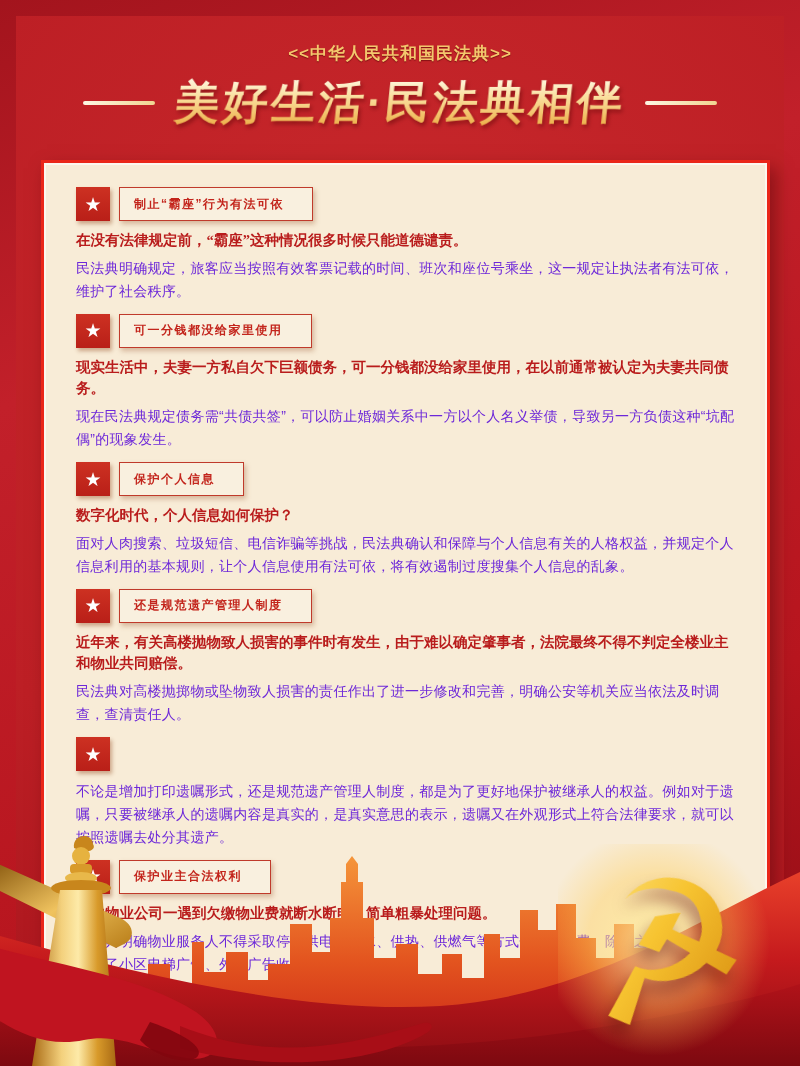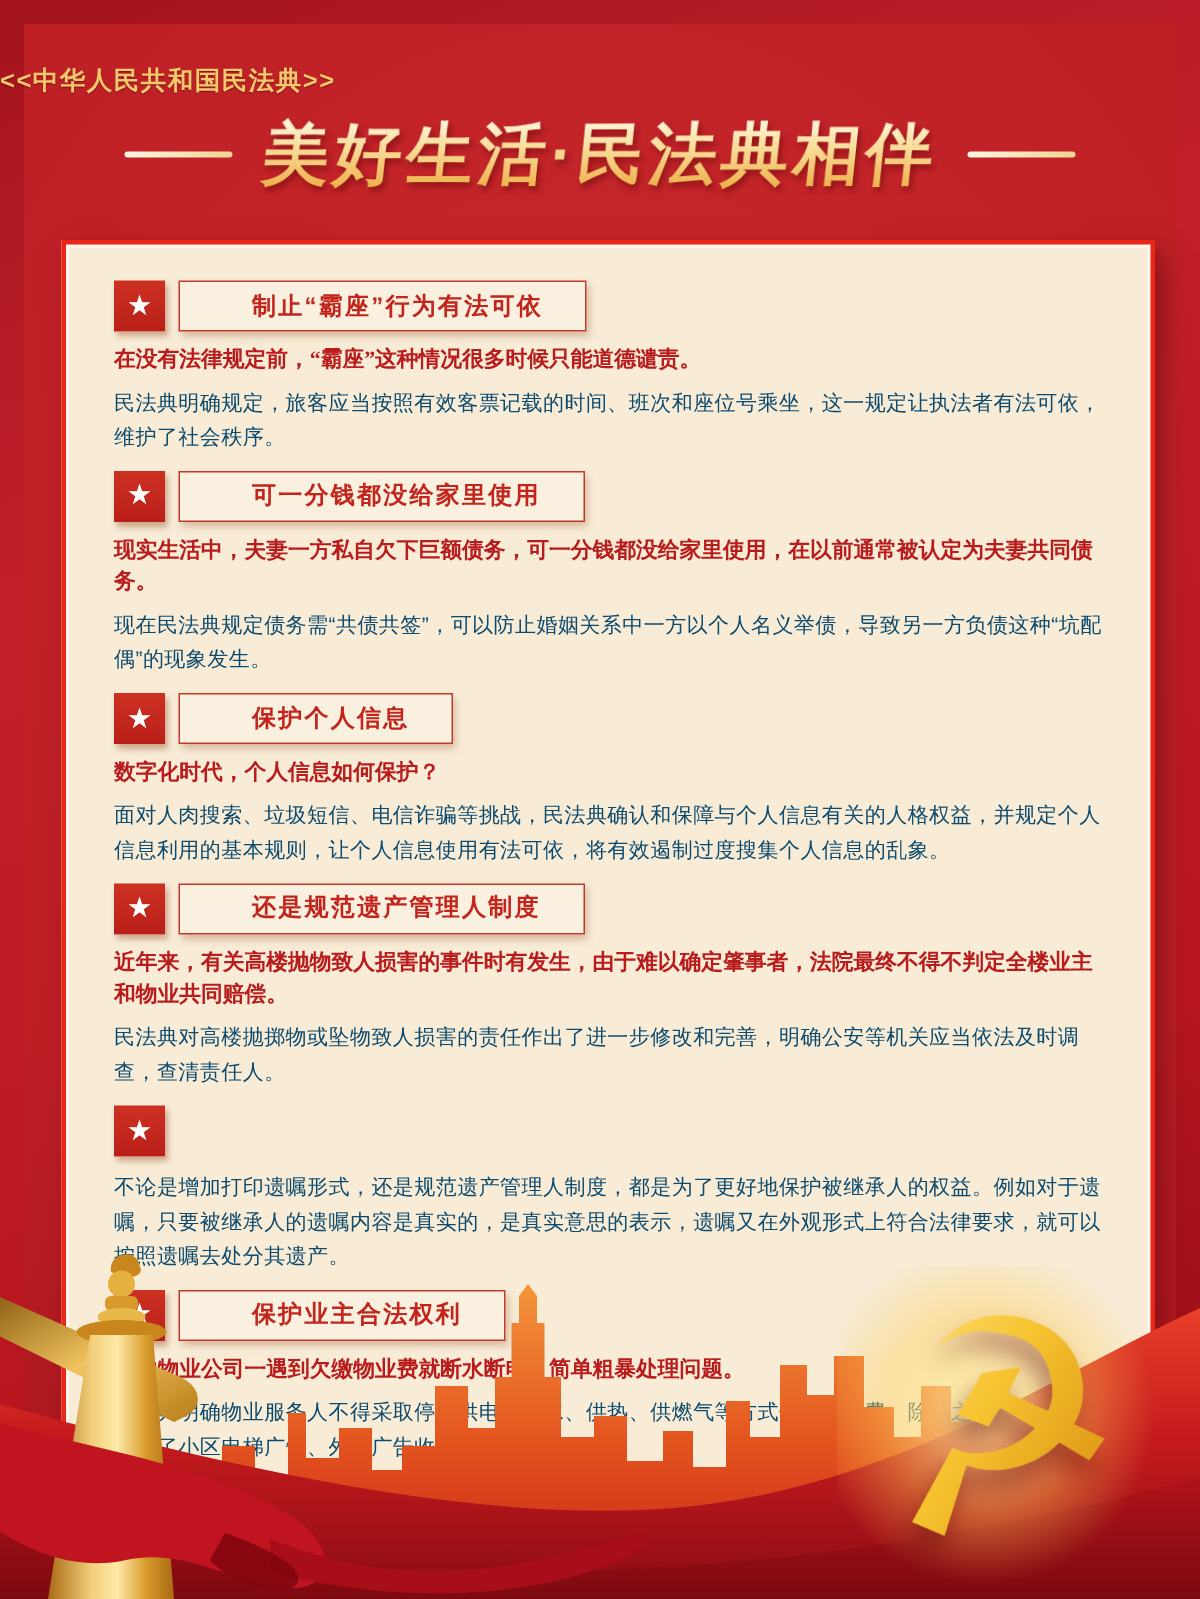--- a/index.html
+++ b/index.html
@@ -7,21 +7,21 @@
     position:relative; width:800px; height:1066px; overflow:hidden;
     background:linear-gradient(160deg,#a3141d 0%,#c2202a 30%,#b8161f 70%,#8c0d15 100%);
     font-family:"Liberation Sans","DejaVu Sans",sans-serif;
   }
   .bg-frame {
     position:absolute; inset:16px;
     background:radial-gradient(120% 90% at 50% 32%, #c9292c 0%, #bd1f25 55%, #a01119 100%);
   }
   .header { position:relative; z-index:2; }
   .kicker {
-    margin-top:42px; font-size:17px; font-weight:bold;
+    margin-top:42px; text-align:center; font-size:17px; font-weight:bold;
     letter-spacing:1px; color:#f3c76d; text-shadow:0 1px 1px rgba(80,0,0,.55);
   }
   .title-row { display:flex; align-items:center; justify-content:center; margin-top:8px; gap:20px; }
   .dash { width:72px; height:4px; border-radius:2px; background:linear-gradient(90deg,#fdf6e3,#f1d491); }
   .main-title {
     margin:0; font-size:45px; font-weight:bold; letter-spacing:3px; transform:skewX(-6deg);
     background:linear-gradient(180deg,#fffbe9 5%,#fadf9e 40%,#eba83d 95%);
     -webkit-background-clip:text; background-clip:text; color:transparent;
     filter:drop-shadow(2px 3px 2px rgba(100,5,8,.55)); white-space:nowrap;
   }
@@ -36,26 +36,26 @@
   .star-badge {
     flex:0 0 auto; width:34px; height:34px; background:linear-gradient(180deg,#cd3122,#b91f18);
     color:#ffffff; display:flex; align-items:center; justify-content:center;
     font-size:19px; box-shadow:2px 3px 4px rgba(150,80,40,.45);
   }
   .sec-title-box {
     display:flex; align-items:center; min-height:34px; box-sizing:border-box;
     padding:0 28px 0 14px; border:1px solid #c03a2b; background:#f9f0df;
     box-shadow:2px 3px 5px rgba(150,80,40,.35);
   }
-  .sec-title { color:#c3251c; font-weight:bold; font-size:16px; letter-spacing:1.5px; white-space:nowrap;margin-left:34px; }
+  .sec-title { color:#c3251c; font-weight:bold; font-size:12px; letter-spacing:1.5px; white-space:nowrap; }
   .sec-highlight {
     margin:0 0 5px; color:#b91c1c; font-weight:bold; font-size:14.5px; line-height:1.5;
     font-family:"Liberation Serif","DejaVu Serif",serif;
   }
-  .sec-body { margin:0; color:#0c4a6e; font-size:14px; line-height:1.64; letter-spacing:.3px; }
+  .sec-body { margin:0; color:#6d28d9; font-size:14px; line-height:1.64; letter-spacing:.3px; }
   .scene { position:absolute; left:0; bottom:0; width:800px; height:240px; z-index:3; display:block; }
   .emblem-wrap { position:absolute; left:552px; top:838px; width:225px; height:225px; z-index:4; }
   .emblem-glow {
     position:absolute; inset:6px;
     background:radial-gradient(circle at 46% 46%, rgba(255,238,160,.85) 0%, rgba(255,205,85,.40) 42%, rgba(255,205,85,0) 70%);
   }
   .emblem {
     position:absolute; inset:0; display:flex; align-items:center; justify-content:center;
     font-size:188px; line-height:1; transform:rotate(-12deg);
     background:linear-gradient(135deg,#ffe98f 10%,#f7c431 45%,#d98f10 80%);

